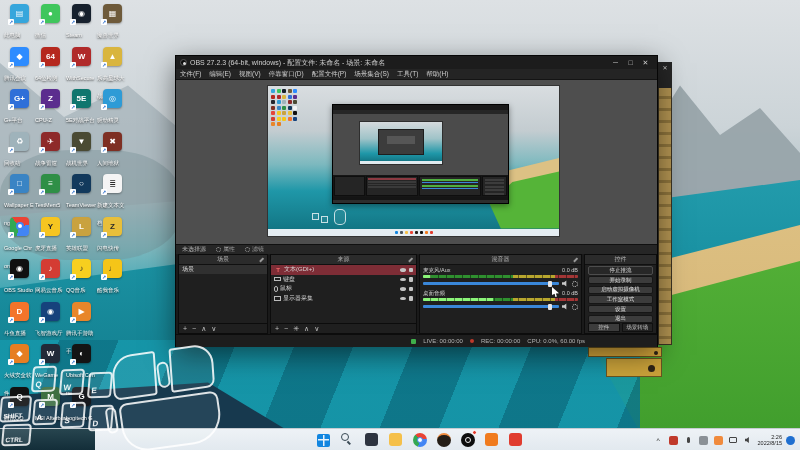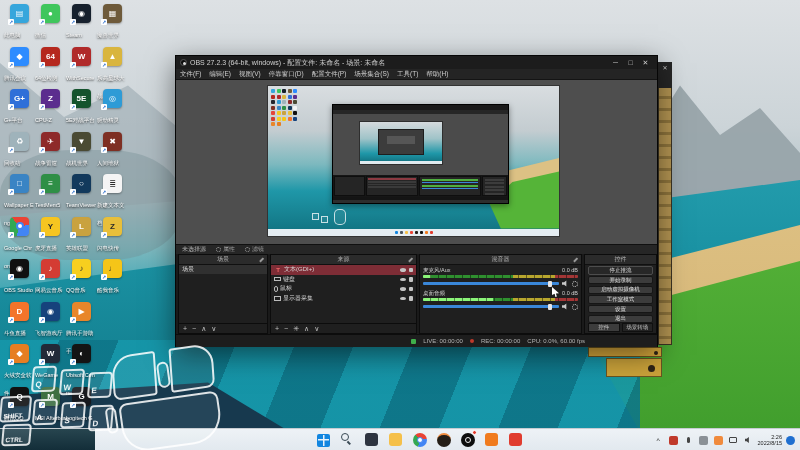--- a/index.html
+++ b/index.html
@@ -177,21 +177,21 @@
       <div class="dicon" style="left: 0px; top: 0px;"><span class="tile" style="background: rgb(54, 166, 220);">▤<span class="badge">↗</span></span><span class="lbl">此电脑</span></div>
       <div class="dicon" style="left: 31px; top: 0px;"><span class="tile" style="background: rgb(63, 198, 92);">●<span class="badge">↗</span></span><span class="lbl">微信</span></div>
       <div class="dicon" style="left: 62px; top: 0px;"><span class="tile" style="background: rgb(22, 32, 45);">◉<span class="badge">↗</span></span><span class="lbl">Steam</span></div>
       <div class="dicon" style="left: 93px; top: 0px;"><span class="tile" style="background: rgb(110, 90, 58);">▦<span class="badge">↗</span></span><span class="lbl">魔兽世界</span></div>
       <div class="dicon" style="left: 0px; top: 42.5px;"><span class="tile" style="background: rgb(45, 140, 255);">◆<span class="badge">↗</span></span><span class="lbl">腾讯会议</span></div>
       <div class="dicon" style="left: 31px; top: 42.5px;"><span class="tile" style="background: rgb(181, 40, 30);">64<span class="badge">↗</span></span><span class="lbl">64位检测</span></div>
       <div class="dicon" style="left: 62px; top: 42.5px;"><span class="tile" style="background: rgb(176, 42, 42);">W<span class="badge">↗</span></span><span class="lbl">WithSecure</span></div>
       <div class="dicon" style="left: 93px; top: 42.5px;"><span class="tile" style="background: rgb(217, 181, 62);">▲<span class="badge">↗</span></span><span class="lbl">乐高星球大战</span></div>
       <div class="dicon" style="left: 0px; top: 85px;"><span class="tile" style="background: rgb(47, 111, 216);">G+<span class="badge">↗</span></span><span class="lbl">G+平台</span></div>
       <div class="dicon" style="left: 31px; top: 85px;"><span class="tile" style="background: rgb(91, 45, 142);">Z<span class="badge">↗</span></span><span class="lbl">CPU-Z</span></div>
-      <div class="dicon" style="left: 62px; top: 85px;"><span class="tile" style="background: #14532d;">5E<span class="badge">↗</span></span><span class="lbl">5E对战平台</span></div>
+      <div class="dicon" style="left: 62px; top: 85px;"><span class="tile" style="background: #0f766e;">5E<span class="badge">↗</span></span><span class="lbl">5E对战平台</span></div>
       <div class="dicon" style="left: 93px; top: 85px;"><span class="tile" style="background: rgb(46, 155, 214);">◎<span class="badge">↗</span></span><span class="lbl">驱动精灵</span></div>
       <div class="dicon" style="left: 0px; top: 127.5px;"><span class="tile" style="background: rgb(159, 179, 187);">♻<span class="badge">↗</span></span><span class="lbl">回收站</span></div>
       <div class="dicon" style="left: 31px; top: 127.5px;"><span class="tile" style="background: rgb(142, 42, 42);">✈<span class="badge">↗</span></span><span class="lbl">战争雷霆</span></div>
       <div class="dicon" style="left: 62px; top: 127.5px;"><span class="tile" style="background: rgb(74, 74, 51);">▼<span class="badge">↗</span></span><span class="lbl">战机世界</span></div>
       <div class="dicon" style="left: 93px; top: 127.5px;"><span class="tile" style="background: rgb(126, 47, 35);">✖<span class="badge">↗</span></span><span class="lbl">人间地狱</span></div>
       <div class="dicon" style="left: 0px; top: 170px;"><span class="tile" style="background: rgb(58, 132, 196);">□<span class="badge">↗</span></span><span class="lbl">Wallpaper Engine</span></div>
       <div class="dicon" style="left: 31px; top: 170px;"><span class="tile" style="background: rgb(47, 143, 70);">≡<span class="badge">↗</span></span><span class="lbl">TestMem5</span></div>
       <div class="dicon" style="left: 62px; top: 170px;"><span class="tile" style="background: rgb(18, 57, 92);">○<span class="badge">↗</span></span><span class="lbl">TeamViewer</span></div>
       <div class="dicon" style="left: 93px; top: 170px;"><span class="tile dark" style="background: rgb(244, 244, 244);">≣<span class="badge">↗</span></span><span class="lbl">新建文本文档</span></div>
       <div class="dicon" style="left: 0px; top: 212.5px;"><span class="tile tile-chrome">

